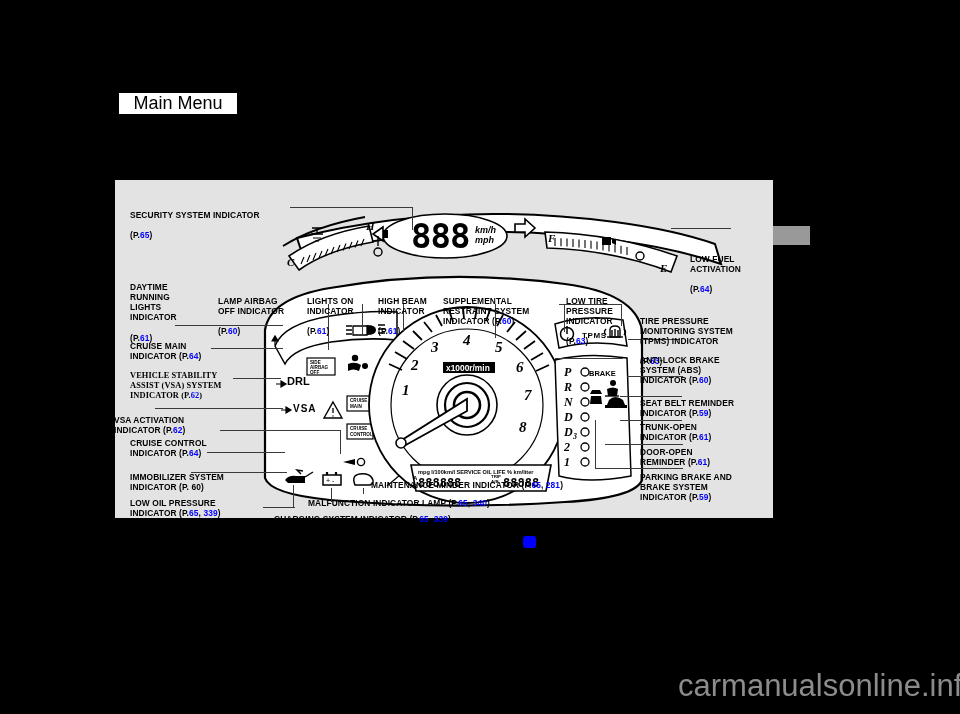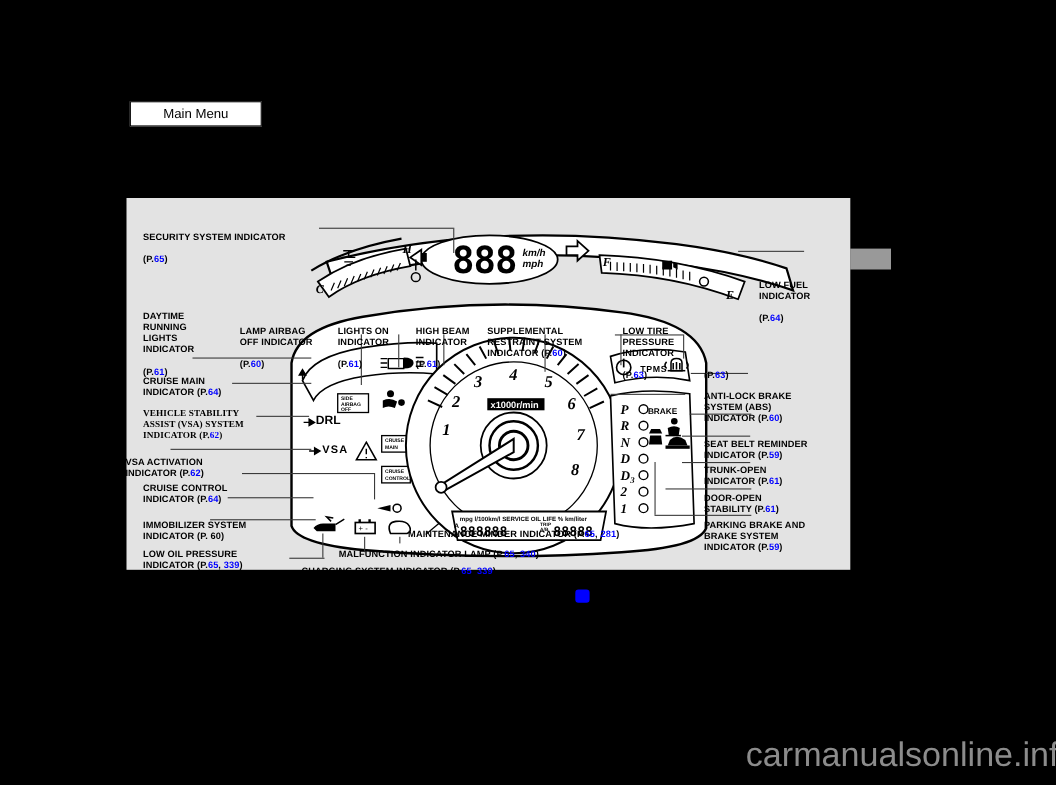--- a/index.html
+++ b/index.html
@@ -20,21 +20,21 @@
     position: absolute;
     left: 118px;
     top: 92px;
     display: flex;
     gap: 17px;
   }
   .navbtn {
     background: #ffffff;
     border: 1px solid #000000;
     color: #000000;
-    font-size: 12px;
+    font-size: 18px;
     font-family: "Liberation Sans", sans-serif;
     padding: 3px 0 4px 0;
     text-align: center;
     line-height: 14px;
     box-sizing: border-box;
   }
   .navbtn.main { width: 120px; }
   .navbtn.toc  { width: 124px; }
 
   
@@ -448,27 +448,29 @@
 </div>
 
 <div class="lbl" style="left:566px;top:286px;">
   <span>LOW TIRE
 PRESSURE
 INDICATOR</span><br>
   <span>(P.</span><span class="pg">63</span><span>)</span>
 </div>
 
 <div class="lbl" style="left:640px;top:306px;">
-  <br>
+  <span>TIRE PRESSURE
+MONITORING SYSTEM
+(TPMS) INDICATOR</span><br>
   <span>(P.</span><span class="pg">63</span><span>)</span>
 </div>
 
 <div class="lbl" style="left:690px;top:244px;">
   <span>LOW FUEL
-INDICATOR</span><br>
+ACTIVATION</span><br>
   <span>(P.</span><span class="pg">64</span><span>)</span>
 </div>
 
 <div class="lbl" style="left:640px;top:345px;">
   <span>ANTI-LOCK BRAKE
 SYSTEM (ABS)
 INDICATOR </span><span>(P.</span><span class="pg">60</span><span>)</span>
 </div>
 
 <div class="lbl" style="left:640px;top:388px;">
@@ -476,21 +478,21 @@
 INDICATOR </span><span>(P.</span><span class="pg">59</span><span>)</span>
 </div>
 
 <div class="lbl" style="left:640px;top:412px;">
   <span>TRUNK-OPEN
 INDICATOR </span><span>(P.</span><span class="pg">61</span><span>)</span>
 </div>
 
 <div class="lbl" style="left:640px;top:437px;">
   <span>DOOR-OPEN
-STABILITY </span><span>(P.</span><span class="pg">61</span><span>)</span>
+REMINDER </span><span>(P.</span><span class="pg">61</span><span>)</span>
 </div>
 
 <div class="lbl" style="left:640px;top:462px;">
   <span>PARKING BRAKE AND
 BRAKE SYSTEM
 INDICATOR </span><span>(P.</span><span class="pg">59</span><span>)</span>
 </div>
 
 <div class="lbl" style="left:371px;top:470px;">
   <span>MAINTENANCE MINDER INDICATOR </span><span>(P.</span><span class="pg">65</span><span>, </span><span class="pg">281</span><span>)</span>

